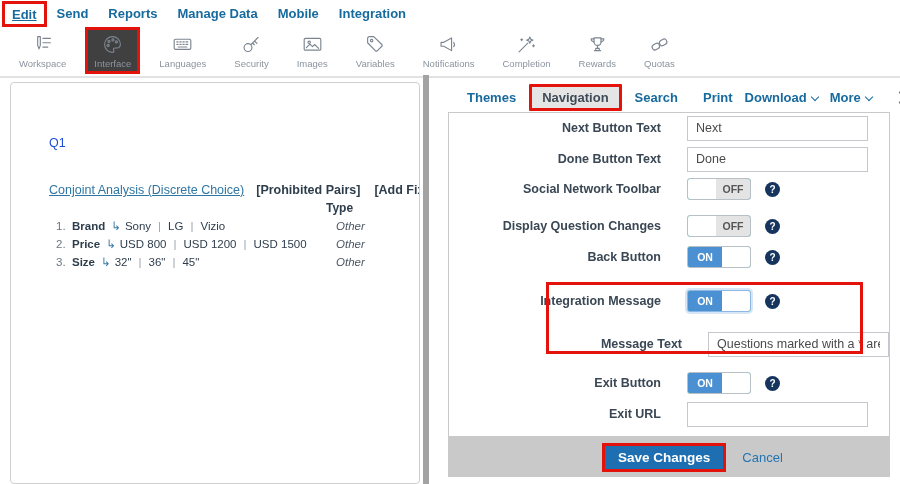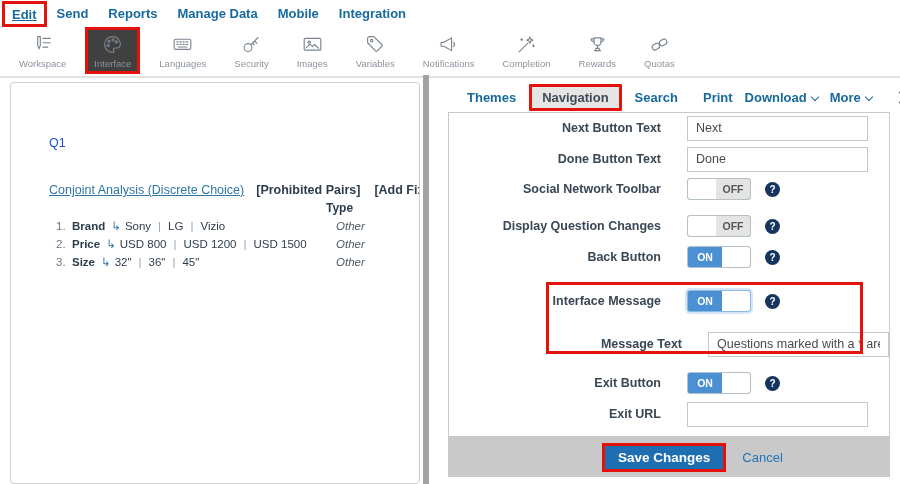--- a/index.html
+++ b/index.html
@@ -244,21 +244,21 @@
           <label class="flabel">Back Button</label>
           <div class="fcontrol">
             <div class="toggle">
               <span class="tseg on">ON</span>
               <span class="tseg blank"></span>
             </div>
             <span class="help">?</span>
           </div>
         </div>
         <div class="frow">
-          <label class="flabel">Interface Message</label>
+          <label class="flabel">Integration Message</label>
           <div class="fcontrol">
             <div class="toggle focused">
               <span class="tseg on">ON</span>
               <span class="tseg blank"></span>
             </div>
             <span class="help">?</span>
           </div>
         </div>
         <div class="frow">
           <label class="flabel">Message Text</label>

